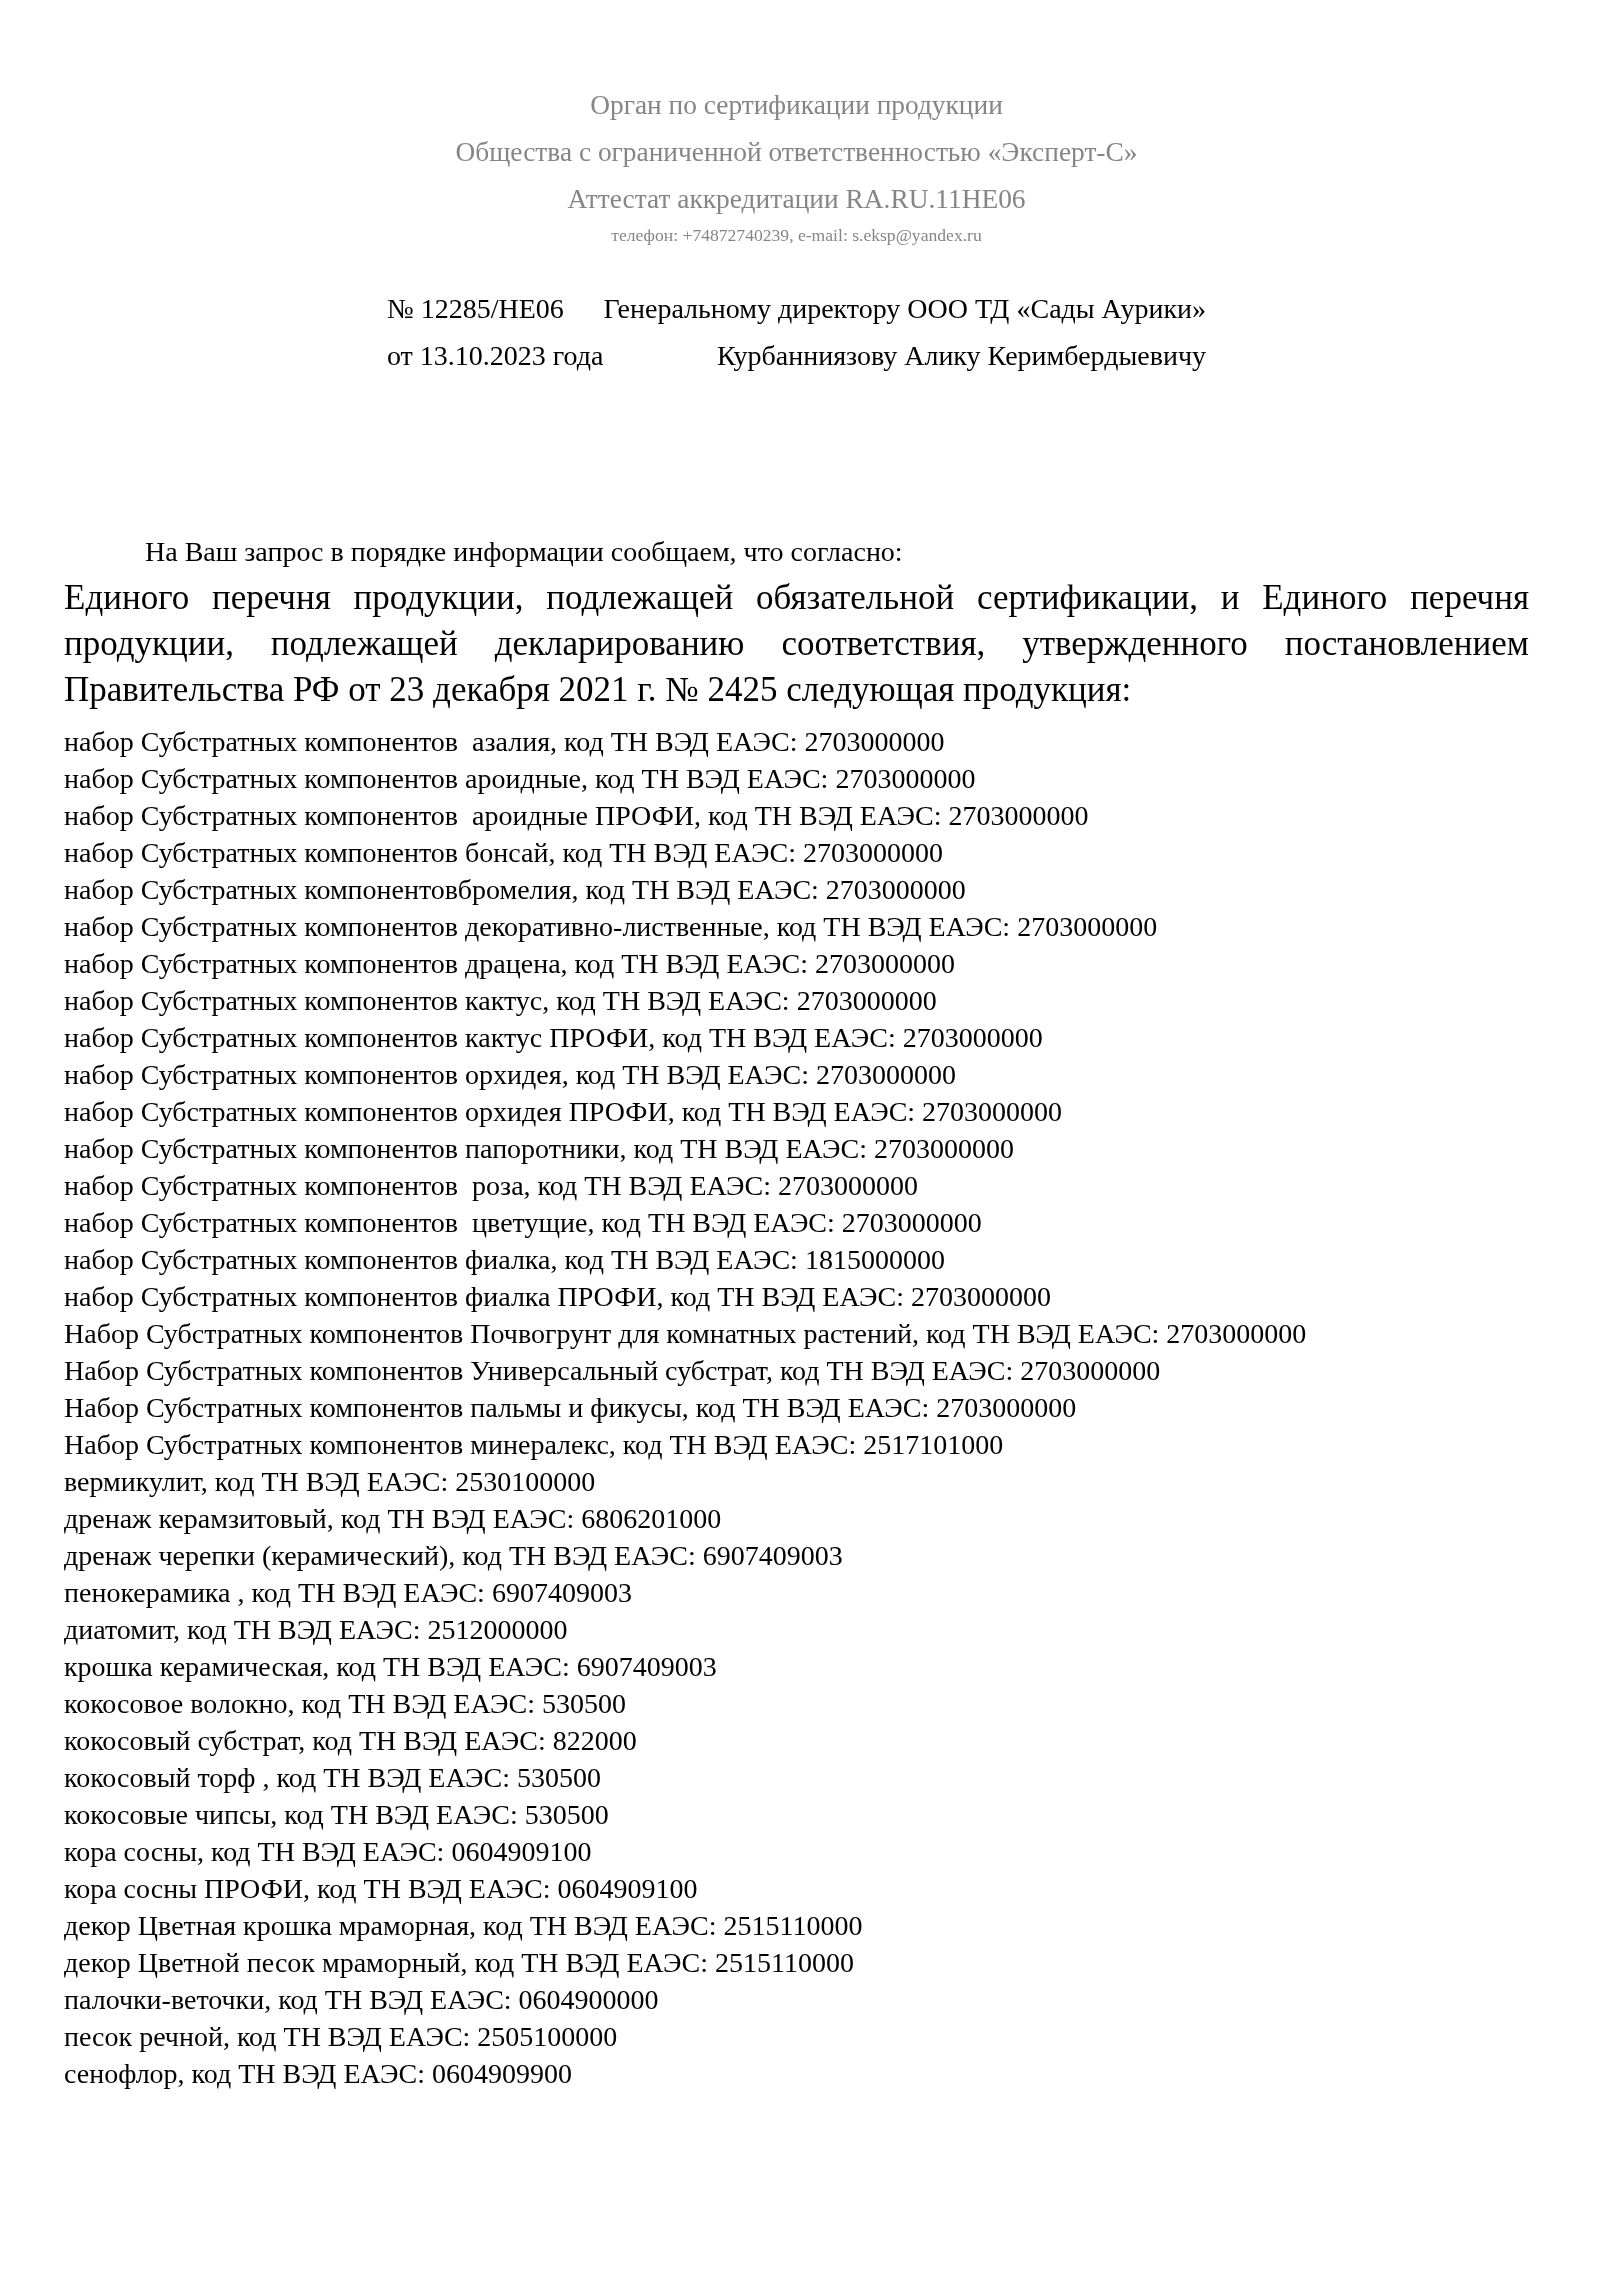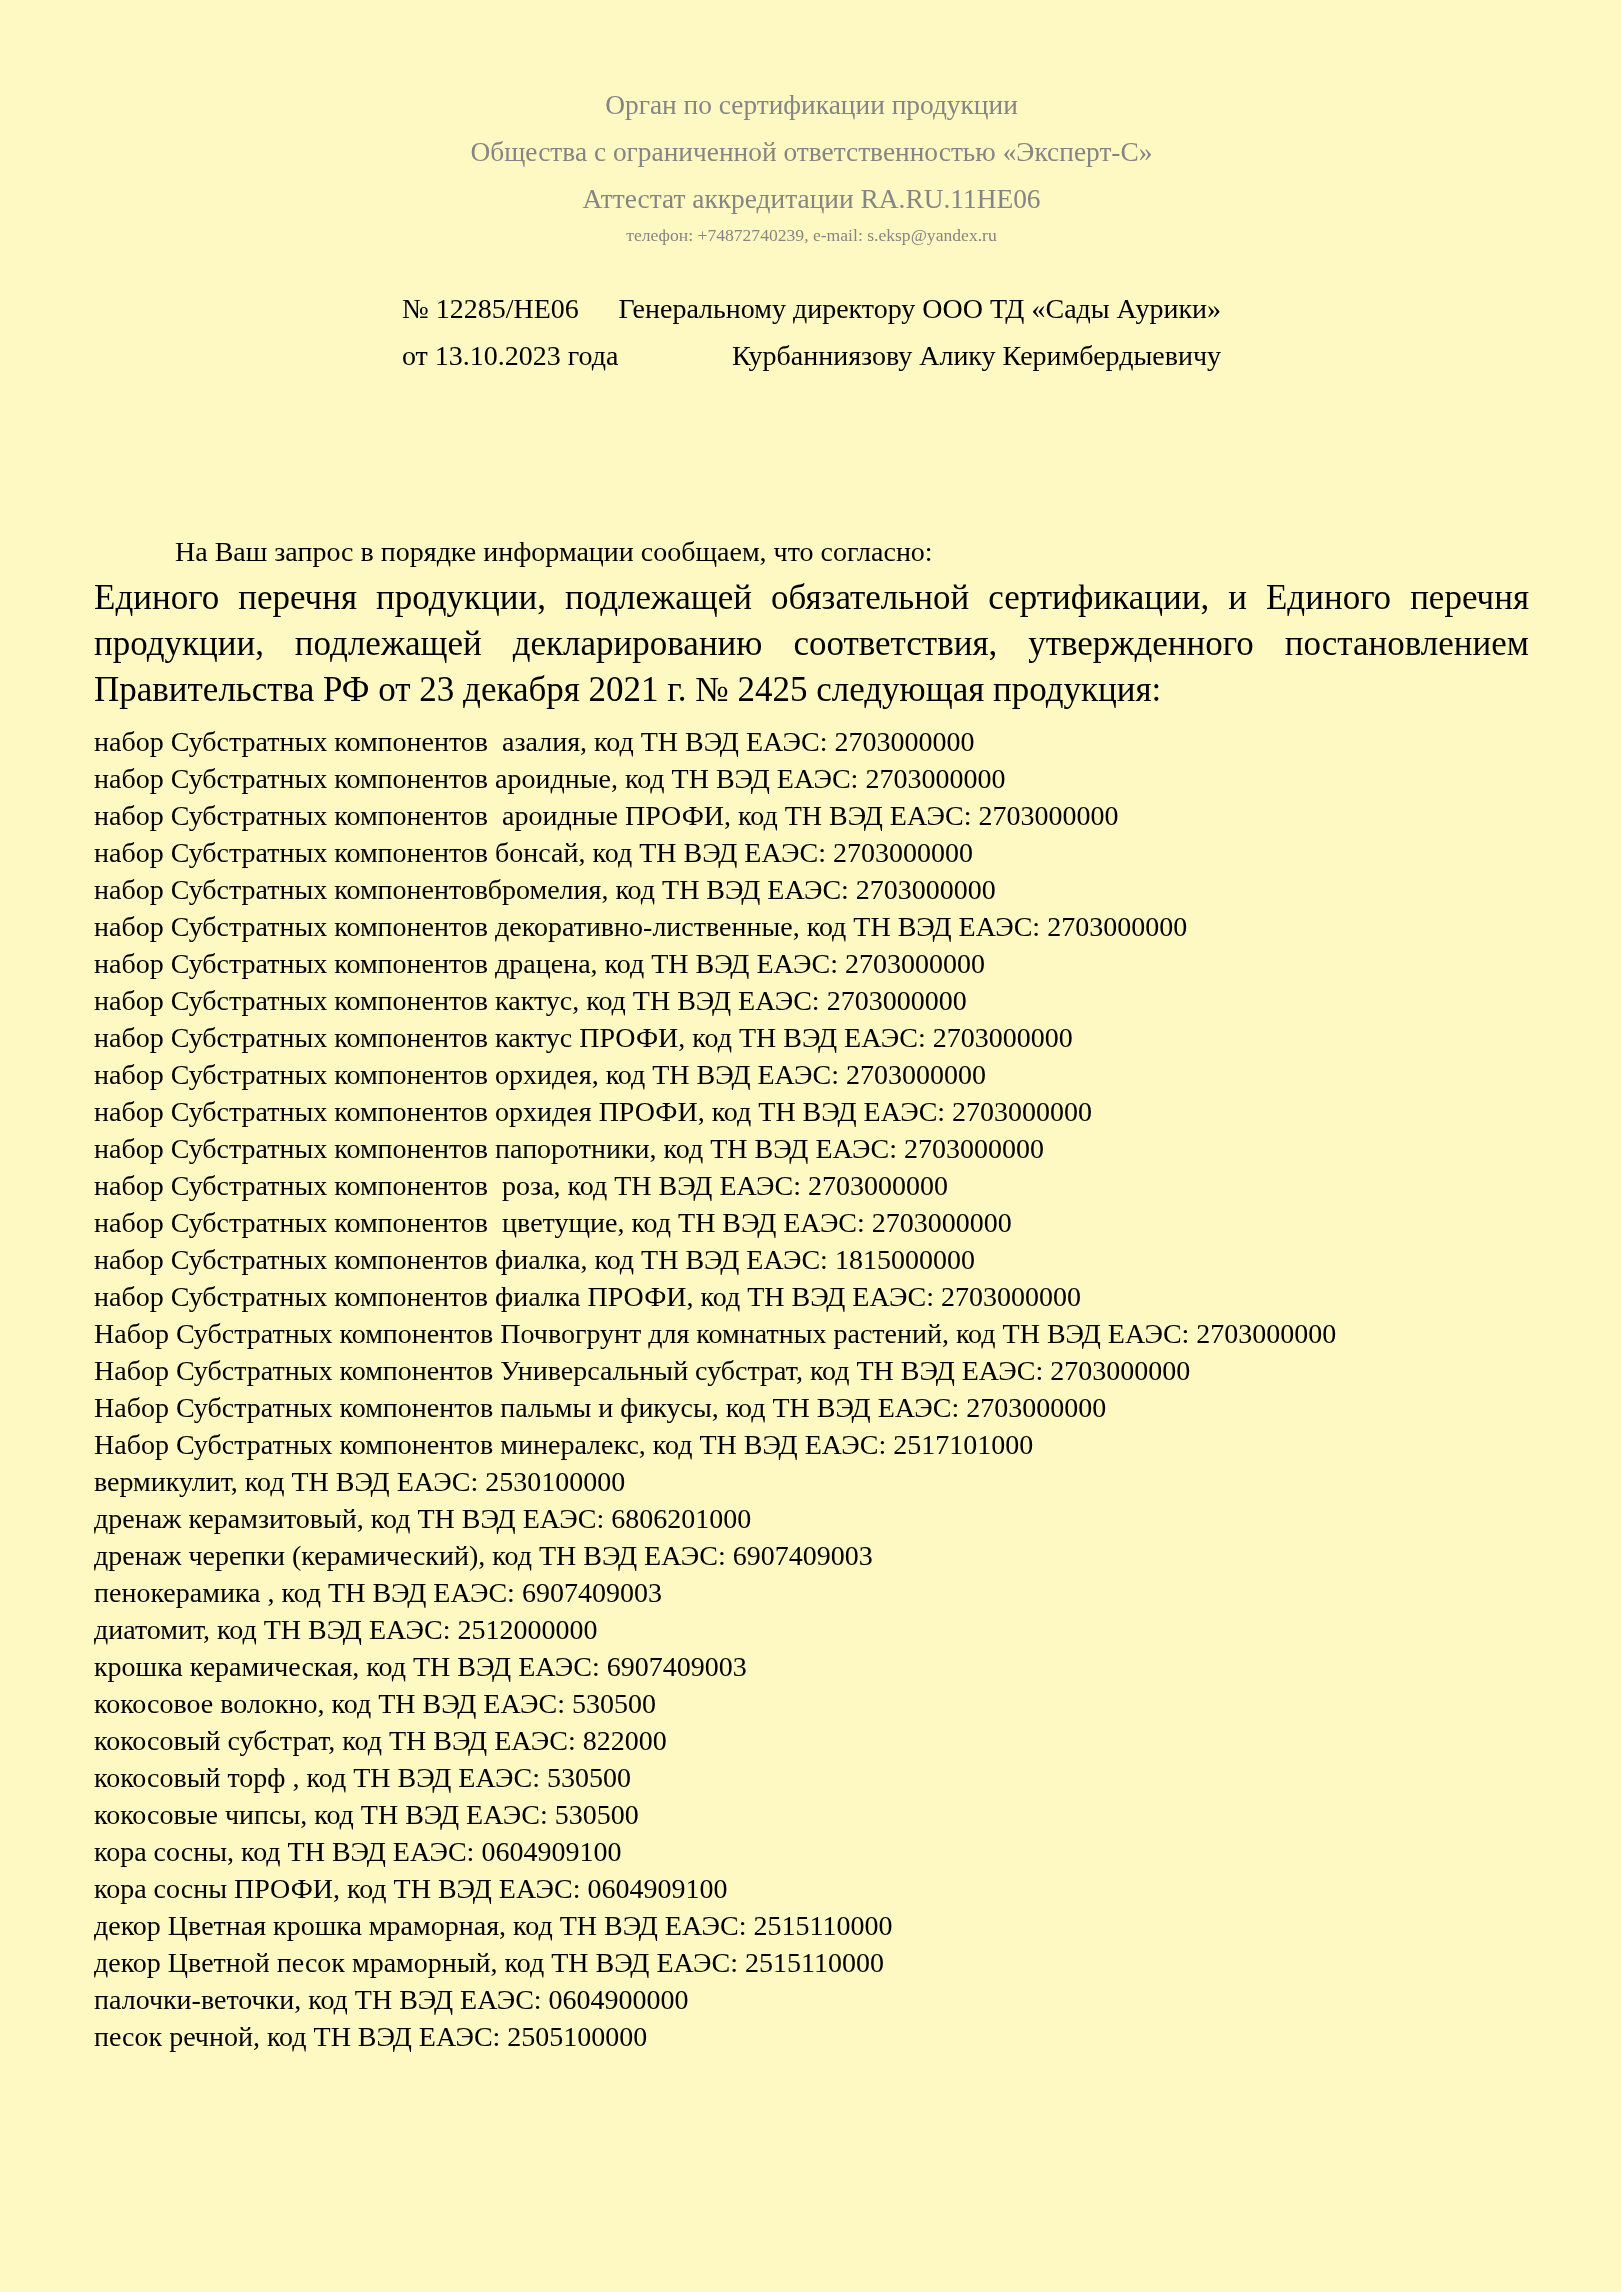--- a/index.html
+++ b/index.html
@@ -1,26 +1,26 @@
 <!DOCTYPE html>
 <html><head>
 <meta charset="utf-8">
 <style>
   html, body { margin: 0; padding: 0; background: #e8e8e8; }
   .page {
     position: relative;
     width: 1621px;
     height: 2293px;
     margin: 0 auto;
-    background: #fef9c3;
+    background: #ffffff;
     overflow: hidden;
     font-family: "Liberation Serif", "DejaVu Serif", serif;
     color: #000000;
     box-sizing: border-box;
-    padding: 82px 92px 0 94px;
+    padding: 82px 92px 0 64px;
   }
   .letterhead { text-align: center; color: #858585; }
   .lh-title { font-size: 27.4px; line-height: 47px; white-space: nowrap; }
   .lh-small { font-size: 17.6px; line-height: 24.5px; white-space: nowrap; }
   .ref-row {
     margin-top: 37px;
     display: flex;
     justify-content: center;
     align-items: flex-start;
     font-size: 28px;
@@ -102,17 +102,18 @@
         <div class="list-item">кокосовое волокно, код ТН ВЭД ЕАЭС: 530500</div>
         <div class="list-item">кокосовый субстрат, код ТН ВЭД ЕАЭС: 822000</div>
         <div class="list-item">кокосовый торф , код ТН ВЭД ЕАЭС: 530500</div>
         <div class="list-item">кокосовые чипсы, код ТН ВЭД ЕАЭС: 530500</div>
         <div class="list-item">кора сосны, код ТН ВЭД ЕАЭС: 0604909100</div>
         <div class="list-item">кора сосны ПРОФИ, код ТН ВЭД ЕАЭС: 0604909100</div>
         <div class="list-item">декор Цветная крошка мраморная, код ТН ВЭД ЕАЭС: 2515110000</div>
         <div class="list-item">декор Цветной песок мраморный, код ТН ВЭД ЕАЭС: 2515110000</div>
         <div class="list-item">палочки-веточки, код ТН ВЭД ЕАЭС: 0604900000</div>
         <div class="list-item">песок речной, код ТН ВЭД ЕАЭС: 2505100000</div>
+        <div class="list-item">сенофлор, код ТН ВЭД ЕАЭС: 0604909900</div>
       </div>
   </div>
 
 </div>
 
 
 </body></html>

